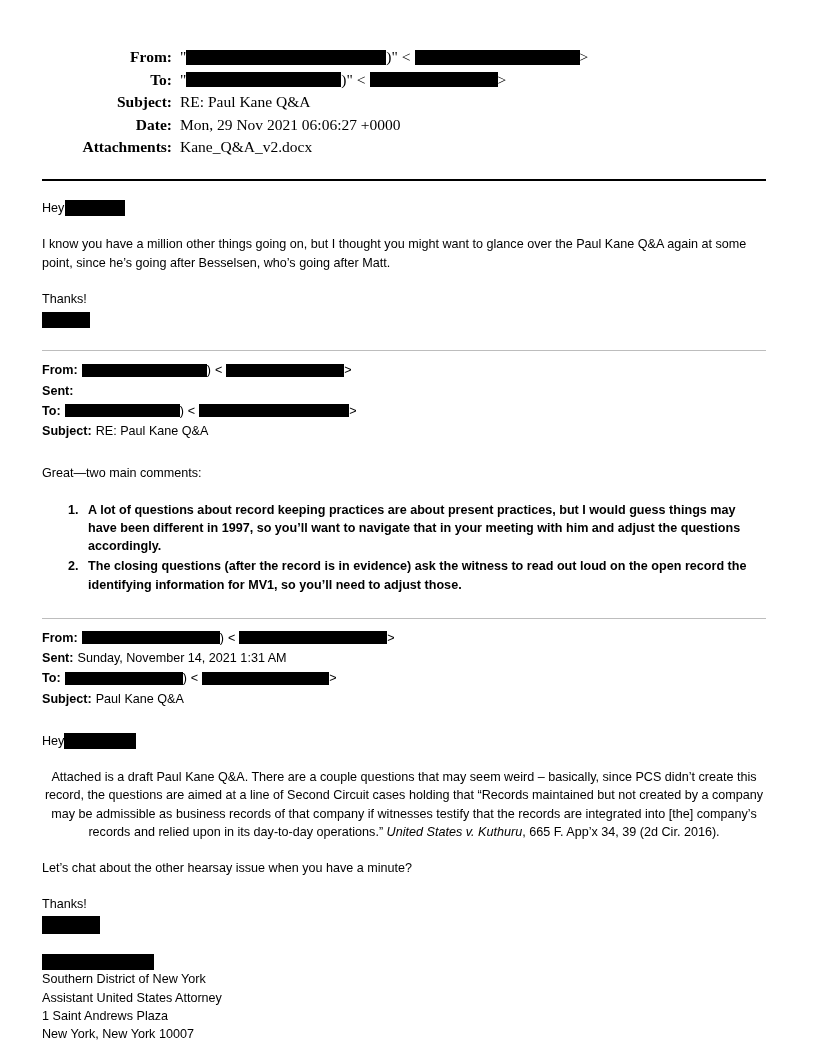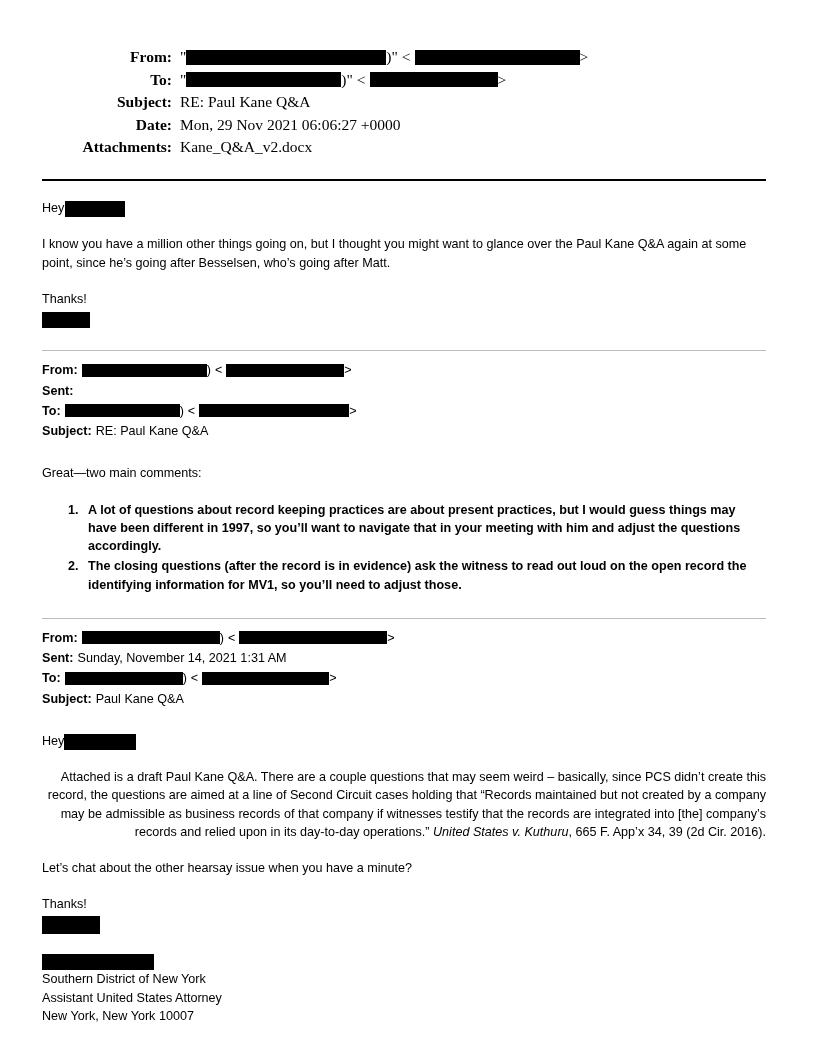--- a/index.html
+++ b/index.html
@@ -83,21 +83,21 @@
   .para {
     margin: 0;
     padding: 0;
   }
   .spacer-18 { height: 18px; }
   .spacer-10 { height: 10px; }
   .spacer-22 { height: 22px; }
 
   .inline-line {
     display: flex;
-    align-items: flex-end;
+    align-items: center;
     white-space: nowrap;
   }
   .meta-line {
     display: flex;
     align-items: center;
     white-space: nowrap;
     margin-bottom: 2px;
     font-size: 12.6px;
   }
   .meta-label {
@@ -111,21 +111,21 @@
     font-weight: bold;
   }
   ol.numlist li {
     margin-bottom: 2px;
     padding-left: 6px;
   }
 
   .sig-line { margin: 0; }
   em { font-style: italic; }
 
-  .quote-para { text-align: right; }
+  .quote-para { text-align: center; }
 </style>
 </head>
 <body>
 
 <div class="page">
 
   <div class="hdr">
 
     <div class="hdr-row">
       <div class="hdr-label">From:</div>
@@ -294,18 +294,19 @@
       </div>
 
       <div class="spacer-18"></div>
 
       <div>
         <div>
           <span class="redact" style="width:112px;height:16px"></span>
         </div>
         <p class="sig-line">Southern District of New York</p>
         <p class="sig-line">Assistant United States Attorney</p>
+        <p class="sig-line">1 Saint Andrews Plaza</p>
         <p class="sig-line">New York, New York 10007</p>
       </div>
     </div>
 
   </div>
 </div>
 
 </body></html>

